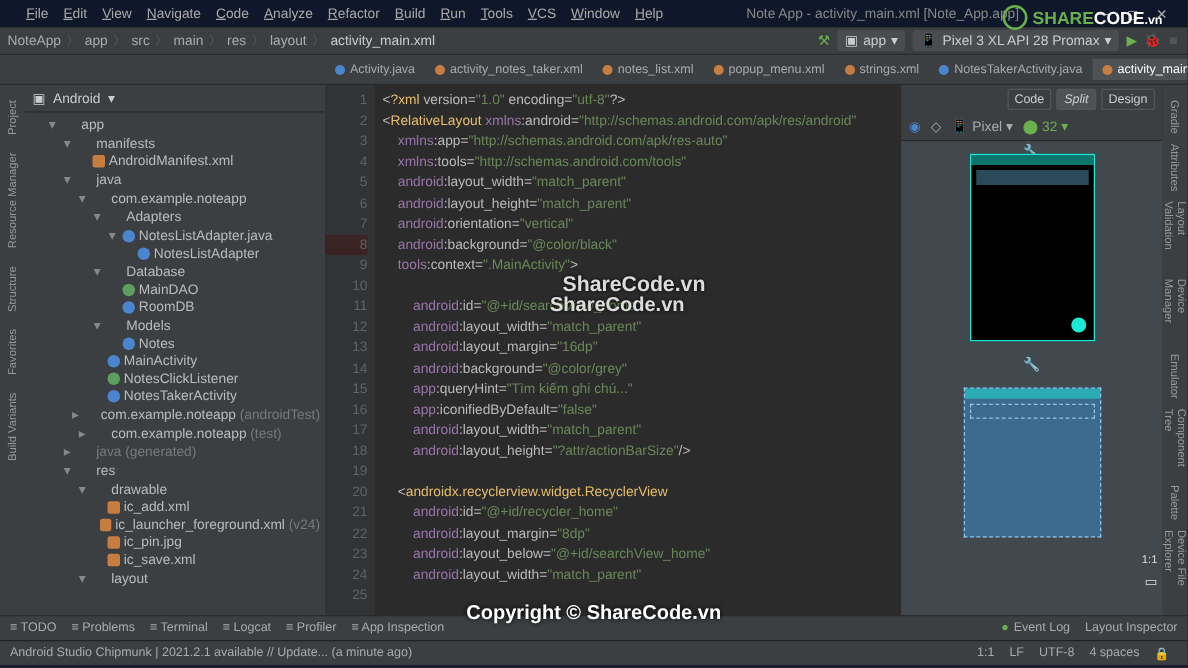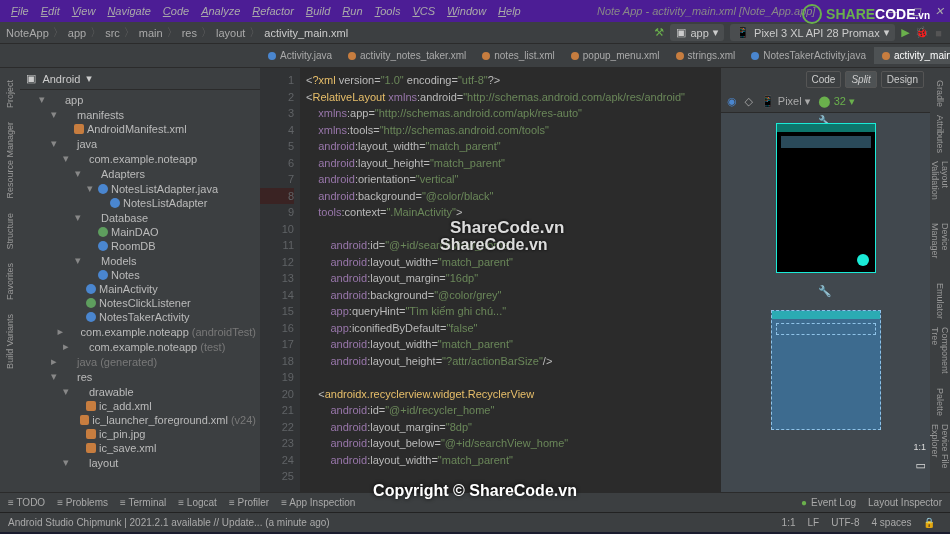--- a/index.html
+++ b/index.html
@@ -1,17 +1,17 @@
 <!DOCTYPE html>
 <html><head>
 <meta charset="utf-8">
 <style>
 *{margin:0;padding:0;box-sizing:border-box;font-family:"Segoe UI",Arial,sans-serif;}
 body{width:950px;height:534px;background:#2b2b2b;color:#bbb;font-size:11px;overflow:hidden;position:relative;}
-.titlebar{height:22px;background:#4c1d95;display:flex;align-items:center;padding:0 6px;color:#aaa;font-style:italic;}
+.titlebar{height:22px;background:#0f172a;display:flex;align-items:center;padding:0 16px;color:#aaa;}
 .titlebar .menu{display:flex;gap:2px;}
 .titlebar .menu span{padding:2px 5px;cursor:default;}
 .titlebar .menu span u{text-decoration:underline;}
 .titlebar .title{flex:1;text-align:center;color:#888;}
 .titlebar .winbtns{display:flex;gap:14px;color:#aaa;}
 .logo{position:absolute;right:20px;top:4px;display:flex;align-items:center;gap:4px;z-index:100;}
 .logo .gear{width:20px;height:20px;border:2px solid #6ab04c;border-radius:50%;position:relative;}
 .logo .text{color:#6ab04c;font-size:14px;font-weight:700;}
 .logo .text .white{color:#fff;}
 .crumbs{height:22px;background:#3c3f41;display:flex;align-items:center;padding:0 6px;gap:4px;color:#aaa;border-bottom:1px solid #2b2b2b;}

